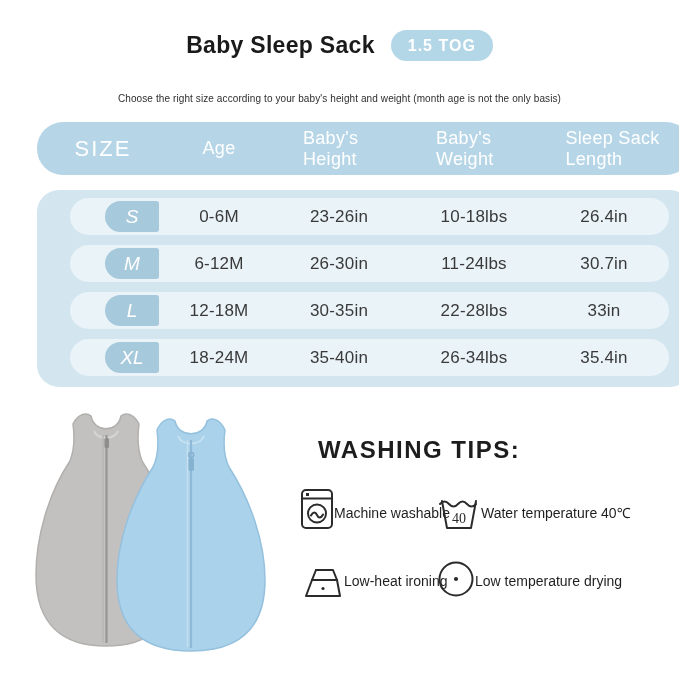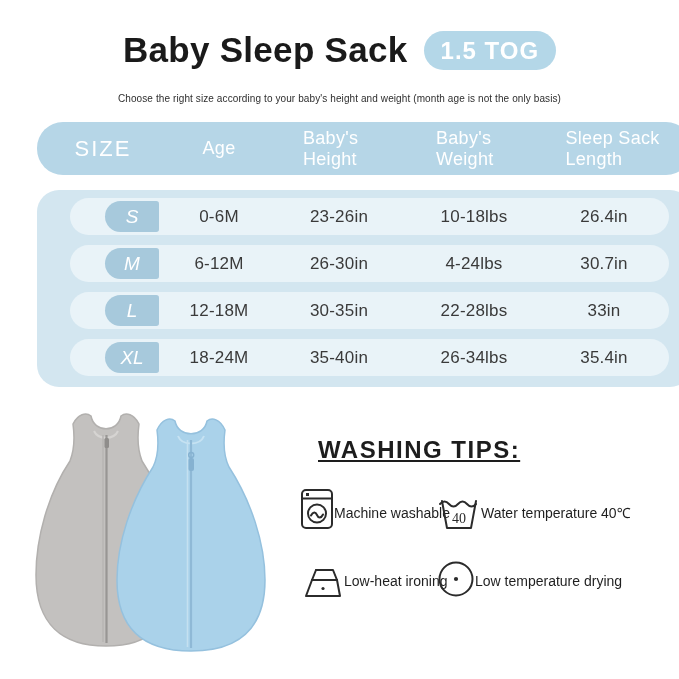--- a/index.html
+++ b/index.html
@@ -3,22 +3,22 @@
 <meta charset="utf-8">
 <style>
   html,body{margin:0;padding:0;background:#fff;}
   .canvas{
     position:relative;width:679px;height:679px;background:#ffffff;
     font-family:"Liberation Sans",sans-serif;overflow:hidden;
   }
 
   
   .top-row{position:absolute;top:30px;left:0;right:0;display:flex;justify-content:center;align-items:center;gap:16px;}
-  .title{font-size:35px;font-weight:800;color:#1a1a1a;letter-spacing:.3px;}
-  .tog-pill{background:#b4d7e8;color:#ffffff;font-weight:800;font-size:24px;line-height:1;
+  .title{font-size:23px;font-weight:800;color:#1a1a1a;letter-spacing:.3px;}
+  .tog-pill{background:#b4d7e8;color:#ffffff;font-weight:800;font-size:16px;line-height:1;
     padding:8px 17px 7px;border-radius:24px;letter-spacing:1px;}
 
   
   .subtitle{position:absolute;top:93px;left:0;right:0;text-align:center;font-size:10px;color:#2e2e2e;letter-spacing:.1px;}
 
   
   .size-table{position:absolute;left:12px;top:122px;width:655px;margin-left:25px;}
   .thead{background:#b6d6e7;border-radius:26px;height:53px;display:grid;
     grid-template-columns:132px 100px 140px 130px 1fr;align-items:center;color:#fff;}
   .th{text-align:center;}
@@ -31,21 +31,21 @@
   .cell{text-align:center;font-size:17px;color:#3a3a3a;letter-spacing:.2px;}
   .size-badge{margin-left:35px;width:54px;height:31px;background:#a7c9dc;
     border-radius:17px 3px 3px 17px;color:#fff;font-style:italic;font-size:19px;font-weight:500;
     display:flex;align-items:center;justify-content:center;}
 
   
   .product{position:absolute;left:18px;top:408px;width:287px;height:266px;}
 
   
   .washing{position:absolute;left:300px;top:436px;width:370px;}
-  .wt-heading{margin-left:18px;font-size:24px;font-weight:600;color:#1d1d1d;letter-spacing:1.5px;text-decoration:underline;}
+  .wt-heading{margin-left:18px;font-size:24px;font-weight:600;color:#1d1d1d;letter-spacing:1.5px;}
   .tips{margin-top:22px;display:grid;grid-template-columns:137px 185px;row-gap:24px;}
   .tip{display:flex;flex-direction:row;align-items:center;}
   .icon-box{height:44px;display:flex;align-items:flex-end;justify-content:center;}
   .tip-label{margin-top:9px;font-size:14px;color:#1f1f1f;white-space:nowrap;}
   .wicon{stroke:#2b2b2b;fill:none;stroke-width:2;stroke-linecap:round;stroke-linejoin:round;}
   .wicon .filled{fill:#2b2b2b;stroke:none;}
   .basin-num{font-family:"Liberation Serif",serif;font-size:14px;fill:#2b2b2b;}
 </style>
 </head>
 <body>
@@ -77,21 +77,21 @@
         <div class="cell">23-26in</div>
         <div class="cell">10-18lbs</div>
         <div class="cell">26.4in</div>
       </div>
       <div class="trow">
         <div>
             <div class="size-badge">M</div>
           </div>
         <div class="cell">6-12M</div>
         <div class="cell">26-30in</div>
-        <div class="cell">4-24lbs</div>
+        <div class="cell">11-24lbs</div>
         <div class="cell">30.7in</div>
       </div>
       <div class="trow">
         <div>
             <div class="size-badge">L</div>
           </div>
         <div class="cell">12-18M</div>
         <div class="cell">30-35in</div>
         <div class="cell">22-28lbs</div>
         <div class="cell">33in</div>

